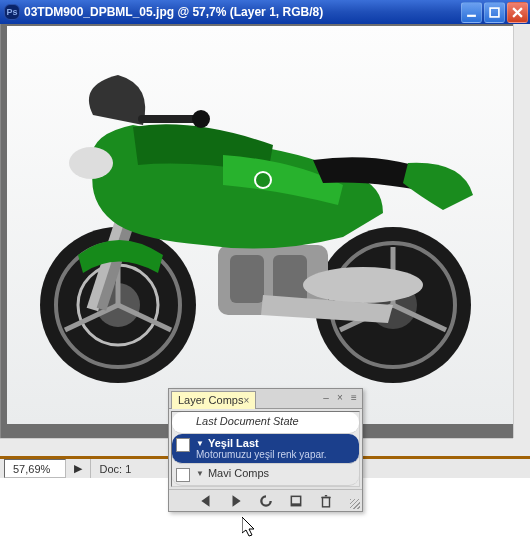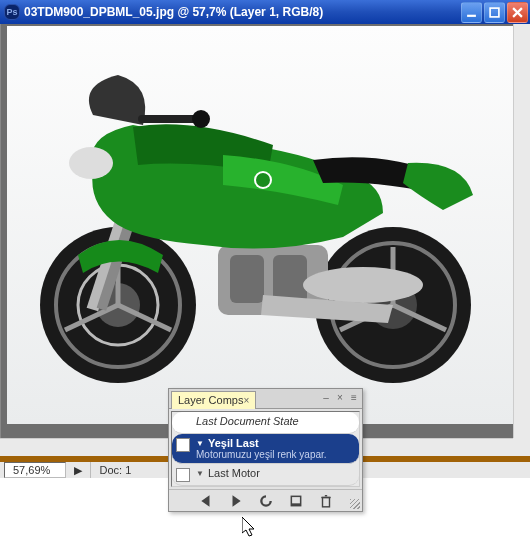--- a/index.html
+++ b/index.html
@@ -13,21 +13,21 @@
   .titlebar .win-btn { width: 21px; height: 21px; background: linear-gradient(to bottom,#6ba0f0,#2a6fd8); border: 1px solid #fff3; border-radius: 3px; display: flex; align-items: center; justify-content: center; cursor: pointer; }
   .titlebar .win-btn.close { background: linear-gradient(to bottom,#f08070,#d04020); }
   .titlebar .win-btn svg { width: 11px; height: 11px; }
 
   
   .doc-area { position: absolute; top: 24px; left: 0; right: 0; height: 432px; background: #6e6e6e; border: 1px solid #888; border-top: none; overflow: hidden; }
   .canvas { position: absolute; left: 6px; top: 2px; width: 512px; height: 398px; background: linear-gradient(to bottom,#fdfdfd,#eaeced); display: flex; align-items: center; justify-content: center; }
   .canvas svg { width: 480px; height: 340px; }
 
   
-  .statusbar { position: absolute; top: 456px; left: 0; right: 0; height: 22px; background: #e8e8e8; border-top: 6px solid #a16207; display: flex; align-items: center; font-size: 11px; color: #333; }
+  .statusbar { position: absolute; top: 456px; left: 0; right: 0; height: 22px; background: #e8e8e8; border-top: 3px solid #a16207; display: flex; align-items: center; font-size: 11px; color: #333; }
   .status-cell { border-right: 1px solid #bbb; padding: 0 8px; height: 100%; display: flex; align-items: center; }
   .status-zoom { width: 62px; background: #fff; border: 1px inset #bbb; margin: 2px 0 2px 4px; cursor: text; }
 
   .scroll-h { position: absolute; top: 438px; left: 0; right: 17px; height: 18px; background: #eaeaea; border-top: 1px solid #ccc; }
   .scroll-v { position: absolute; top: 24px; right: 0; width: 17px; height: 414px; background: #eaeaea; border-left: 1px solid #ccc; }
   .scroll-corner { position: absolute; top: 438px; right: 0; width: 17px; height: 18px; background: #eaeaea; }
 
   
   .panel { position: absolute; left: 168px; top: 388px; width: 195px; background: #e2e2e2; border: 1px solid #8e8e8e; box-shadow: 2px 2px 4px rgba(0,0,0,.25); font-size: 11px; color: #333; }
   .panel-tabbar { height: 20px; display: flex; align-items: flex-end; padding: 0 2px; border-bottom: 1px solid #999; position: relative; background: #d6d6d6; }
@@ -181,21 +181,21 @@
         </div>
         <div class="lc-desc">Motorumuzu yeşil renk yapar.</div>
       </div>
     </div>
 
     <div class="lc-row mavi">
       <div class="lc-checkbox"></div>
       <div class="lc-text">
         <div class="lc-name">
           <span class="tri" style="color:#555">▼</span>
-          <span>Last Motor</span>
+          <span>Mavi Comps</span>
         </div>
       </div>
     </div>
   </div>
 
   <div class="panel-footer">
     <div class="ftr-btn">
       <svg viewBox="0 0 12 12">
           <polygon points="9,1 9,11 2,6" fill="#444"></polygon>
         </svg>

